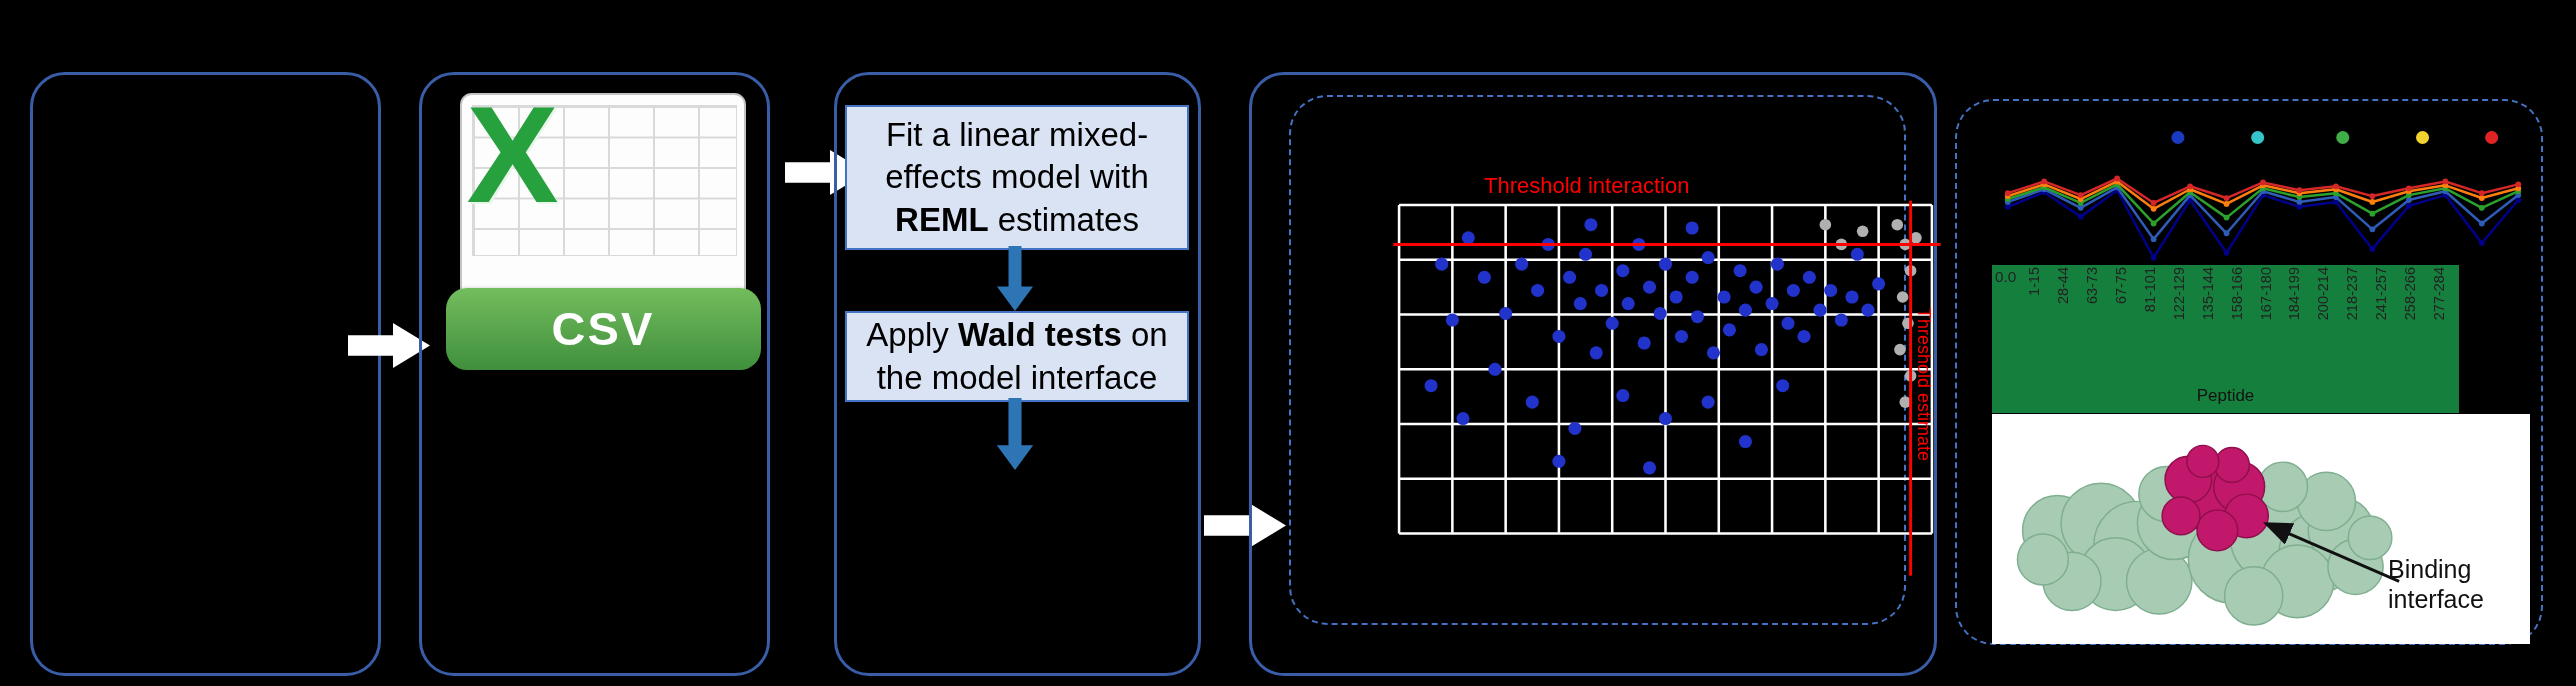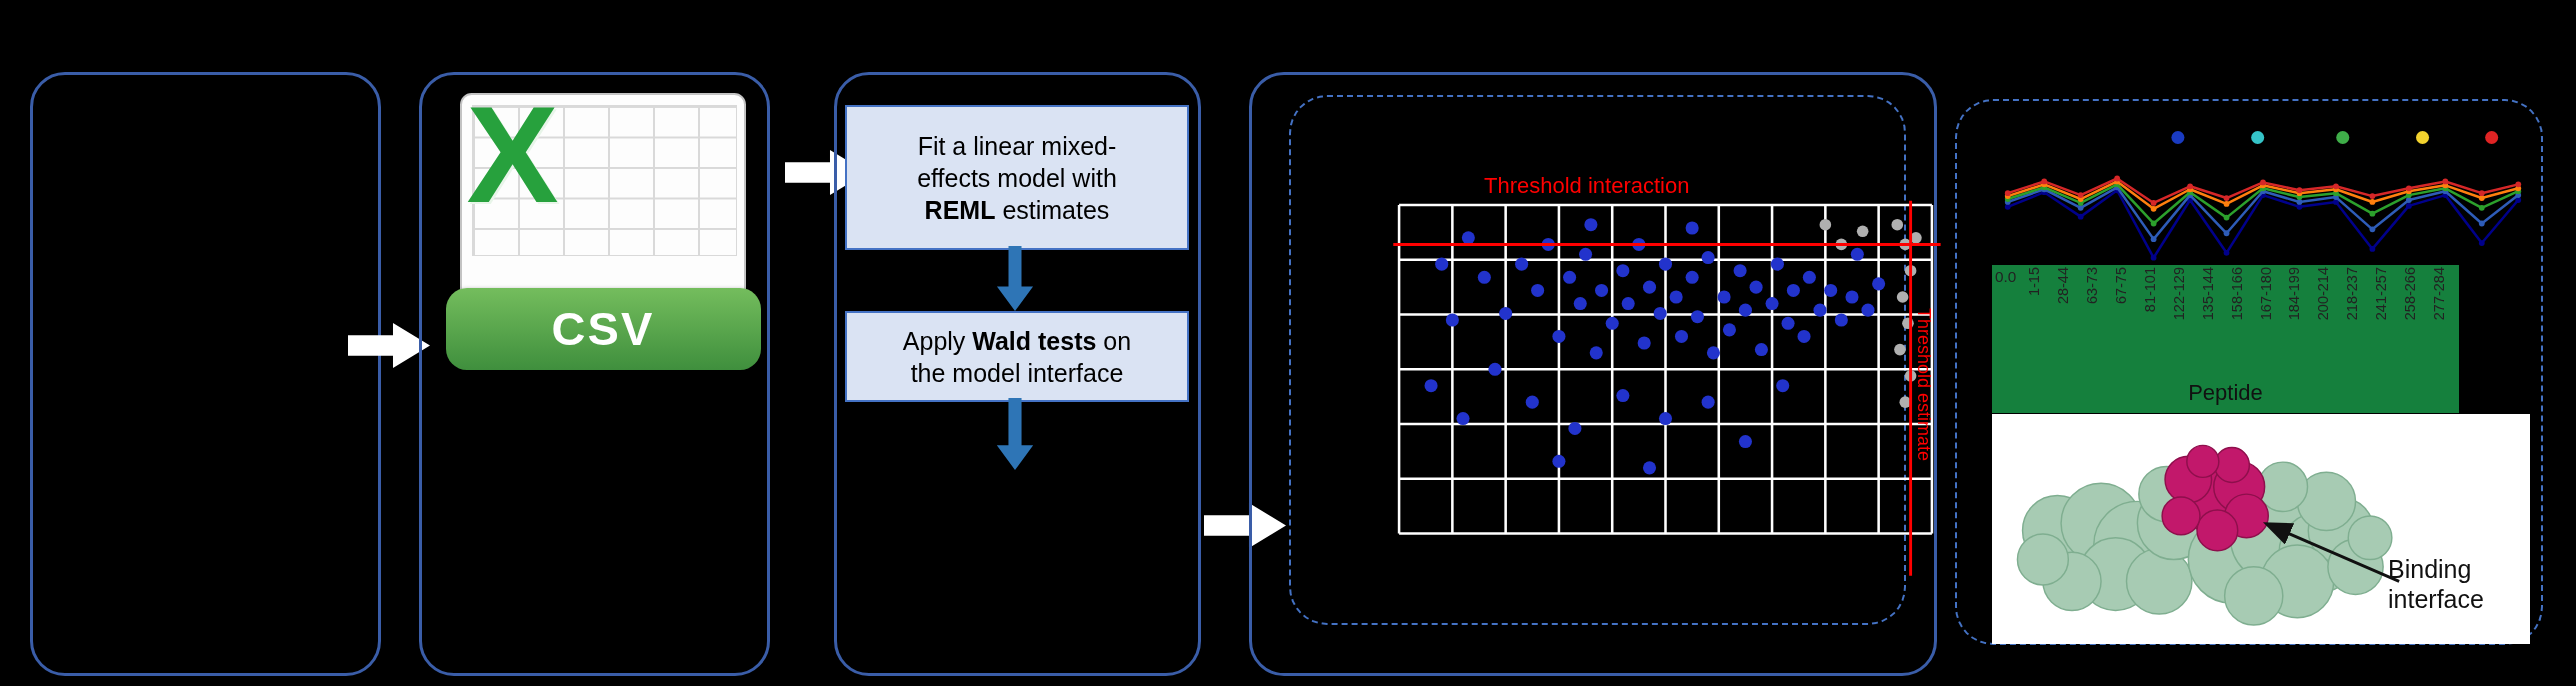--- a/index.html
+++ b/index.html
@@ -26,40 +26,40 @@
                              linear-gradient(90deg,#d9d9d9 2.2px,transparent 2.2px);
             background-size:45px 30.5px;border:1.5px solid #d9d9d9;}
   .csv-x{position:absolute;left:4.4px;top:-10.2px;font-size:138px;font-weight:800;color:#27a13d;
          text-shadow:2.2px 2.2px 0 #e8f5e9;line-height:1;}
   .csv-ribbon{position:absolute;left:-1.5px;right:-1.5px;bottom:4.4px;height:82px;border-radius:21px;
          background:linear-gradient(#74bd5d,#3f8f3d);display:flex;align-items:center;justify-content:center;
          color:#fff;font-size:47px;font-weight:bold;letter-spacing:2.2px;box-shadow:0 2.9px 5.8px rgba(0,0,0,0.5);}
   
   .step-box{position:absolute;left:8px;width:340px;background:#dae3f3;border:2.2px solid #4472c4;
             display:flex;align-items:center;justify-content:center;text-align:center;}
-  .step-text{font-size:25px;line-height:1.28;color:#000;}
+  .step-text{font-size:33px;line-height:1.28;color:#000;}
   #step1{top:30px;height:141px;}
   #step2{top:236px;height:87px;}
   #step3{top:395px;height:145px;}
   .down-arrow{position:absolute;left:156px;}
   
   #scatter-title{position:absolute;left:193px;top:76px;color:#ff0000;font-size:22px;}
   #scatter-svg{position:absolute;left:108px;top:108px;overflow:visible;}
   #scatter-right-label{position:absolute;left:622px;top:164px;color:#ff0000;font-size:18px;
             writing-mode:vertical-rl;height:247px;}
   
   #line-svg{position:absolute;left:39px;top:22px;overflow:visible;}
   #axis-panel{position:absolute;left:35px;top:164px;width:467px;height:148px;background:#15803d;}
   #y-tick{position:absolute;left:2.9px;top:2.9px;font-size:15.3px;color:#222;}
   #peptide-labels{position:absolute;left:28px;right:5.8px;top:1.5px;height:96px;
             display:flex;justify-content:space-between;}
   .pep-label{width:28px;height:96px;display:flex;justify-content:center;align-items:flex-start;}
   .pep-label span{writing-mode:vertical-rl;transform:rotate(180deg);font-size:14.5px;color:#222;}
   #peptide-xlabel{position:absolute;bottom:7.3px;left:0;width:100%;text-align:center;
-            font-size:22px;color:#111;}
+            font-size:17px;color:#111;}
   #protein-panel{position:absolute;left:35px;top:313px;width:538px;height:230px;background:#fff;}
   #binding-annotation{position:absolute;left:396px;top:140px;font-size:25px;color:#111;line-height:1.2;}
 </style>
 </head>
 <body>
 
 <div class="panel" id="panel-1"></div>
 
 <svg class="flow-arrow" style="left:348px;top:323px" width="82" height="45" viewBox="0 0 113 62">
   <polygon points="0,17 62,17 62,0 113,31 62,62 62,45 0,45" fill="#ffffff"></polygon>

